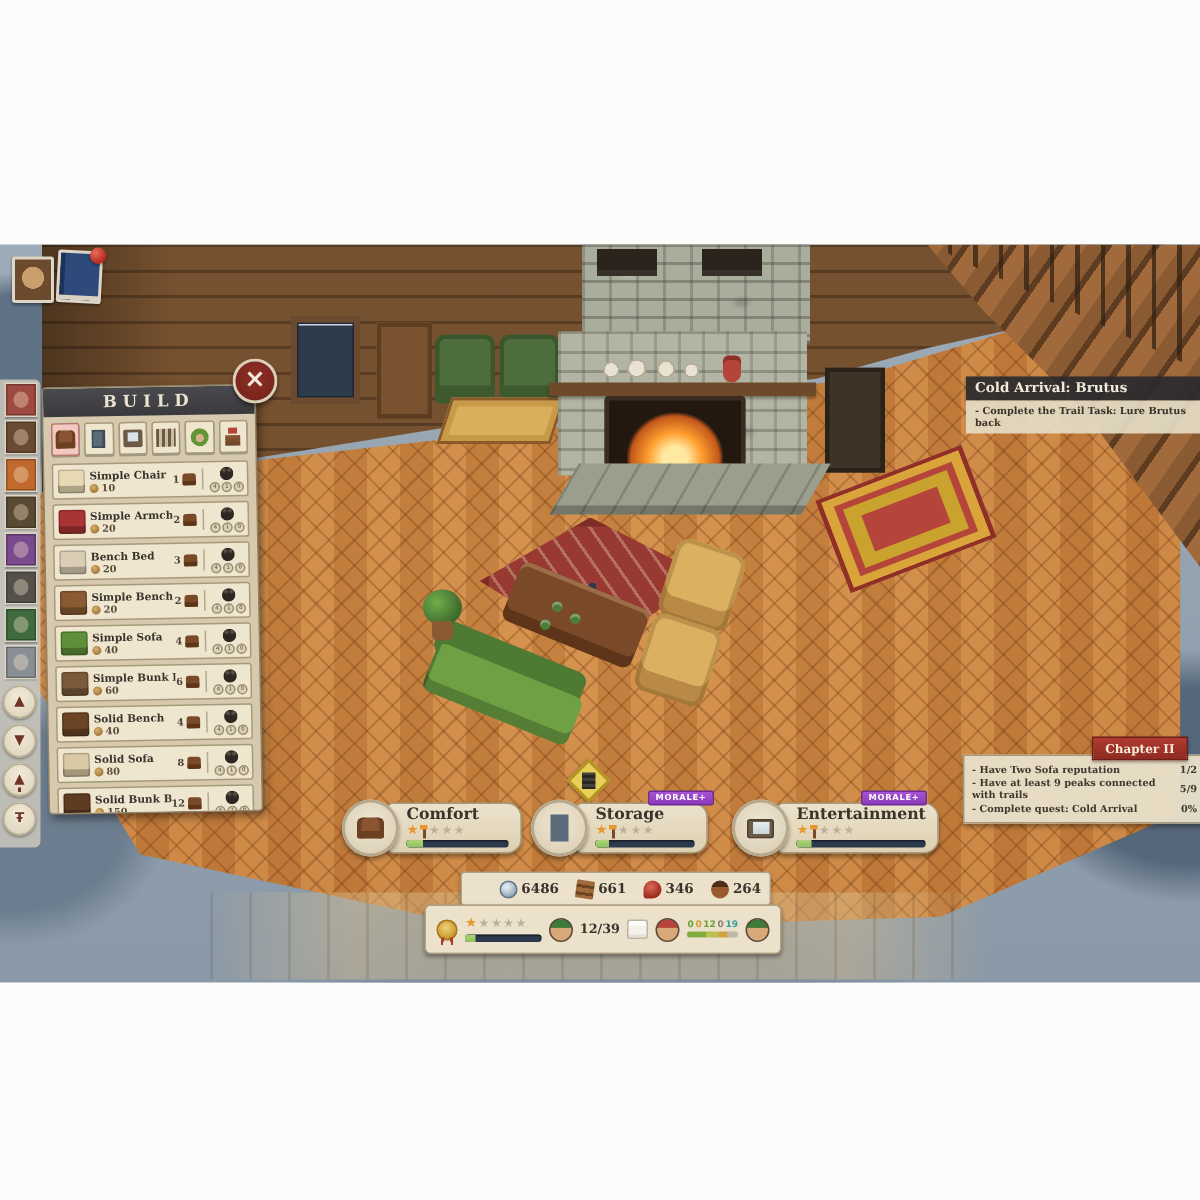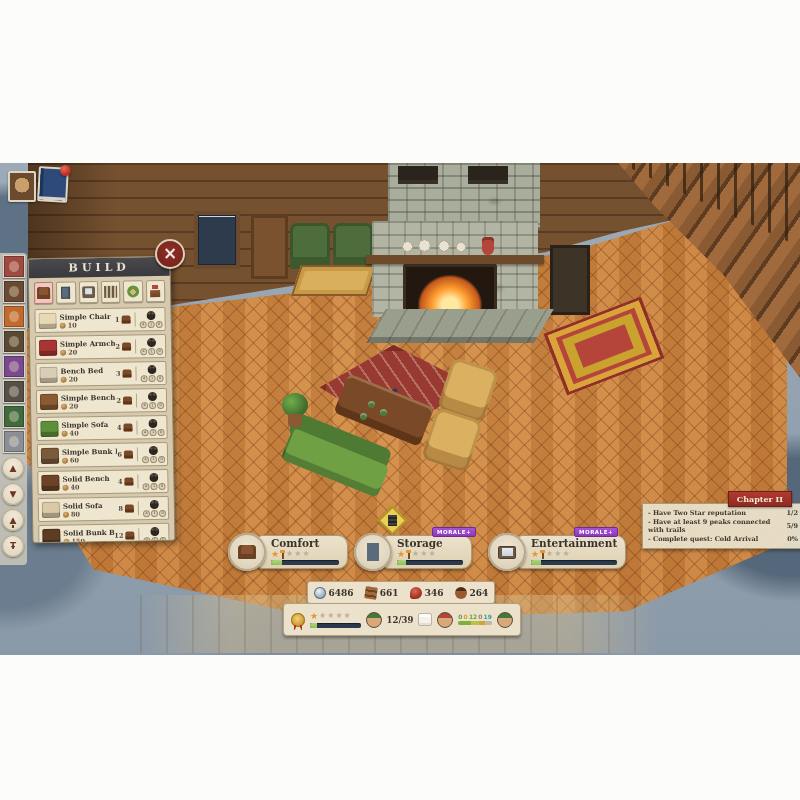--- a/index.html
+++ b/index.html
@@ -188,21 +188,21 @@
   .pbar{height:5px;background:#2c3a4e;border-radius:2px;margin-top:1px;overflow:hidden;box-shadow:inset 0 1px 1px rgba(0,0,0,.5);}
   .pfill{display:block;height:100%;background:linear-gradient(#aed47a,#8fc15c);}
   .morale{position:absolute;right:-4px;top:-7px;background:linear-gradient(#a653d8,#8a3ab8);color:#fff;
     font-size:5.5px;font-weight:bold;letter-spacing:.5px;padding:1px 4px;border-radius:2px;border:1px solid #6e2a96;font-family:"DejaVu Sans",sans-serif;}
   .task-marker{position:absolute;left:382px;top:347px;width:17px;height:17px;z-index:10;transform:rotate(45deg);cursor:pointer;
     background:#e8cf5a;border:2px solid #b59322;box-shadow:0 1px 2px rgba(0,0,0,.4);}
   .task-marker::after{content:"";position:absolute;left:4px;top:3px;width:9px;height:11px;transform:rotate(-45deg);
     background:repeating-linear-gradient(180deg,#44403a 0 2px,#2a2622 2px 4px);}
   
   .res-bar{position:absolute;left:307px;top:418px;width:186px;height:21px;z-index:11;display:flex;align-items:center;justify-content:space-around;
-    background:#ece2cc;border:1px solid #b0a184;border-radius:3px;box-shadow:0 2px 3px rgba(0,0,0,.35);}
+    background:#ece2cc;border:1px solid #b0a184;border-radius:3px;box-shadow:0 2px 3px rgba(0,0,0,.35);padding-left:19px;}
   .res-group{display:flex;align-items:center;gap:3px;}
   .res-ico{width:12px;height:12px;display:inline-block;}
   .res-coins{border-radius:50%;background:radial-gradient(circle at 40% 35%, #eef3f6, #9fb2c2 55%, #72879a);box-shadow:inset 0 0 0 1px #5e7284;}
   .res-planks{background:repeating-linear-gradient(180deg, #a06a3c 0 3px, #6e4322 3px 5px);transform:rotate(8deg);border-radius:1px;}
   .res-food{border-radius:50% 50% 50% 20%;background:radial-gradient(circle at 40% 35%, #d96a5a, #9e2a1e 70%);}
   .res-acorns{border-radius:50%;background:linear-gradient(#4e2c18 0 35%, #9a5a30 35%);}
   .res-val{font-size:9px;font-weight:bold;color:#3a332c;}
   
   .status-bar{position:absolute;left:283px;top:440px;width:238px;height:33px;z-index:11;display:flex;align-items:center;gap:5px;
     background:#ece2cc;border:1px solid #b0a184;border-radius:4px;box-shadow:0 2px 3px rgba(0,0,0,.35);padding:0 7px;box-sizing:border-box;}
@@ -548,26 +548,30 @@
                   <span class="paw-dot">1</span>
                   <span class="paw-dot">0</span>
                 </div>
               </div>
             </div>
           </div>
         </div>
     </div>
     <div class="close-x">×</div>
 
+    <div class="quest-banner">
+      <div class="qb-head">Cold Arrival: Brutus</div>
+      <div class="qb-body">- Complete the Trail Task: Lure Brutus back</div>
+    </div>
 
     <div class="chapter">
       <div class="ch-ribbon">Chapter II</div>
       <div class="ch-body" id="ch-body">
           <div class="ch-row">
-            <div class="ch-text">- Have Two Star reputation</div>
+            <div class="ch-text">- Have Two Sofa reputation</div>
             <div class="ch-val">1/2</div>
           </div>
           <div class="ch-row">
             <div class="ch-text">- Have at least 9 peaks connected with trails</div>
             <div class="ch-val">5/9</div>
           </div>
           <div class="ch-row">
             <div class="ch-text">- Complete quest: Cold Arrival</div>
             <div class="ch-val">0%</div>
           </div>

